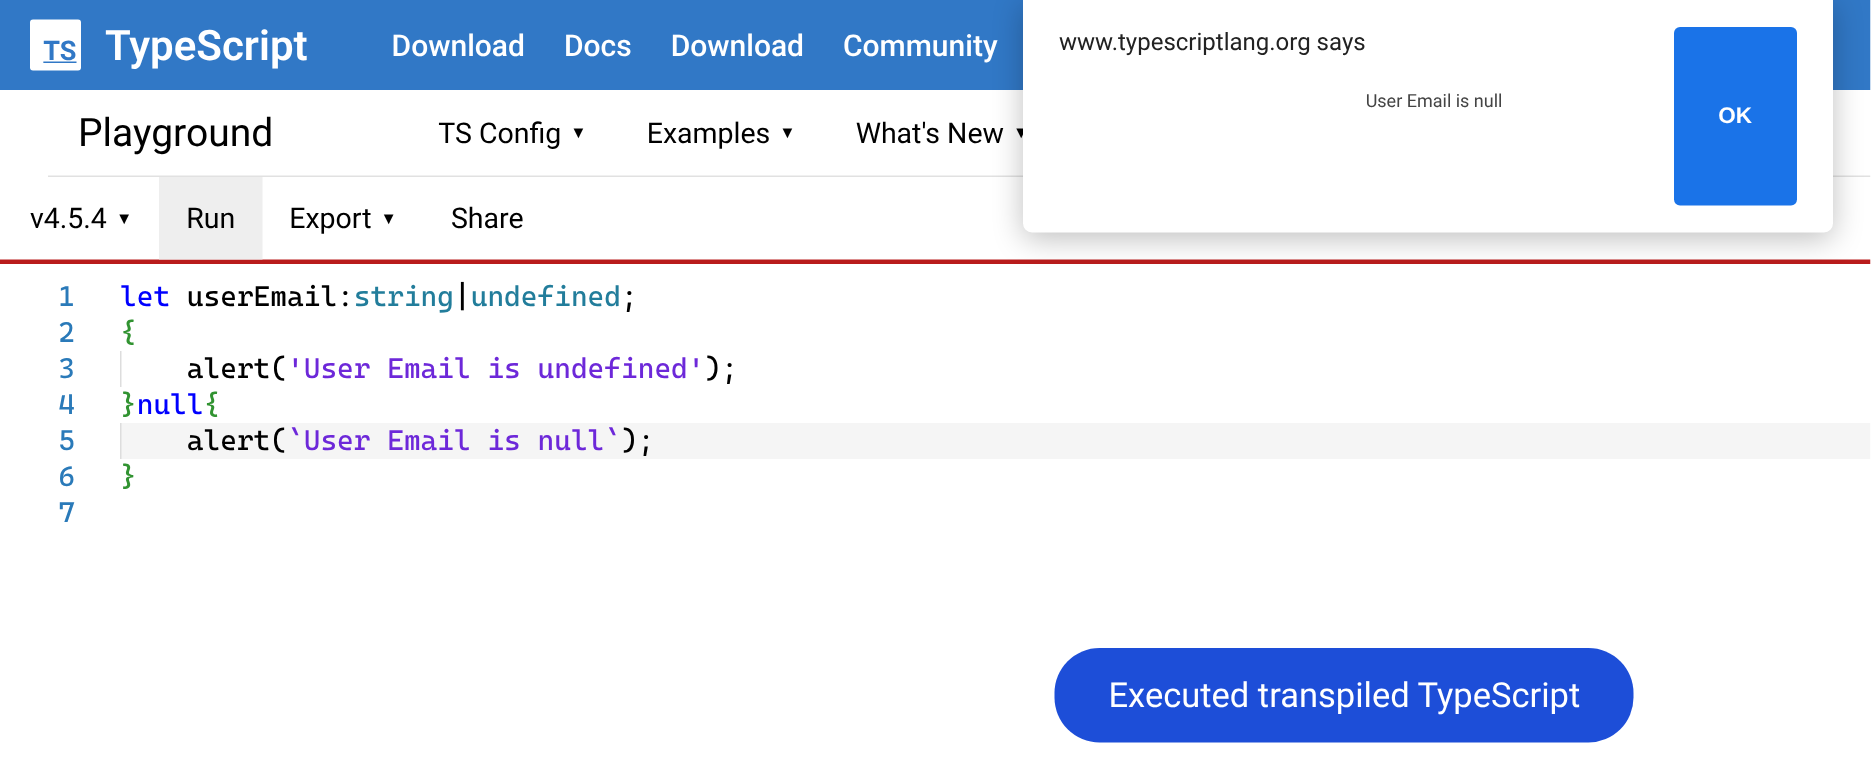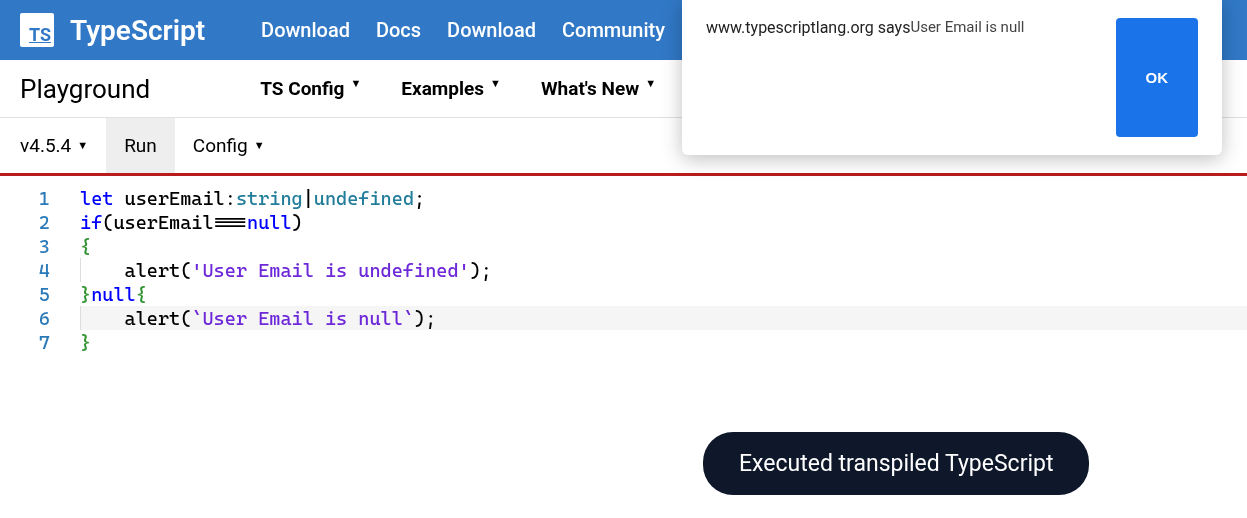--- a/index.html
+++ b/index.html
@@ -54,35 +54,37 @@
       font-weight: 500;
       cursor: pointer;
     }
     
     .subheader {
       height: 58px;
       border-bottom: 1px solid #e1e1e1;
       display: flex;
       align-items: center;
       padding: 0 20px;
+      margin-left: 32px;
     }
     .subheader-title {
       font-size: 26px;
       font-weight: 400;
       margin-right: 110px;
     }
     .subheader-menu {
       display: flex;
       gap: 40px;
     }
     .subheader-item {
       font-size: 19px;
-      font-weight: 700;
-      cursor: pointer;
-      display: flex;
+      font-weight: 400;
+      cursor: pointer;
+      display: flex;
+      align-items: center;
       gap: 6px;
     }
     .caret {
       font-size: 11px;
     }
     
     .toolbar {
       height: 58px;
       display: flex;
       align-items: center;
@@ -163,44 +165,45 @@
       padding: 18px 24px;
       display: flex;
       flex-direction: row;
     }
     .alert-origin {
       font-size: 16px;
       color: #222;
       margin-bottom: 14px;
     }
     .alert-message {
-      font-size: 15px;
+      font-size: 12px;
       color: #444;
       flex: 1;
+      margin-top: 42px;
     }
     .alert-actions {
       display: flex;
       justify-content: flex-start;
     }
     .alert-ok {
       background: #1a73e8;
       color: #fff;
       border: none;
       border-radius: 4px;
       padding: 9px 30px;
       font-size: 15px;
       font-weight: 600;
       cursor: pointer;
     }
     
     .toast {
       position: absolute;
       left: 703px;
       top: 432px;
-      background: #0f172a;
+      background: #1d4ed8;
       color: #fff;
       font-size: 23px;
       padding: 18px 36px;
       border-radius: 30px;
     }
   </style>
 </head>
 <body>
 
 <div class="navbar">
@@ -232,38 +235,38 @@
   </div>
 </div>
 
 <div class="toolbar">
   <div class="toolbar-item version">
     <span>v4.5.4</span>
     <span class="caret">▼</span>
   </div>
   <div class="toolbar-item run">Run</div>
   <div class="toolbar-item">
-    <span>Config</span>
+    <span>Export</span>
     <span class="caret">▼</span>
   </div>
+  <div class="toolbar-item">Share</div>
 </div>
 
 <div class="editor">
   <div class="gutter">
     <div>1</div>
     <div>2</div>
     <div>3</div>
     <div>4</div>
     <div>5</div>
     <div>6</div>
     <div>7</div>
   </div>
   <div class="code" id="code-content">
       <div class="code-line"><span class="tok-keyword">let </span><span class="tok-ident">userEmail</span><span class="tok-op">:</span><span class="tok-type">string</span><span class="tok-op">|</span><span class="tok-type">undefined</span><span class="tok-op">;</span></div>
-      <div class="code-line"><span class="tok-keyword">if</span><span class="tok-op">(</span><span class="tok-ident">userEmail</span><span class="tok-op">===</span><span class="tok-null">null</span><span class="tok-op">)</span></div>
       <div class="code-line"><span class="tok-brace">{</span></div>
       <div class="code-line"><span class="indent-guide"></span><span>    </span><span class="tok-func">alert</span><span class="tok-op">(</span><span class="tok-string">'User Email is undefined'</span><span class="tok-op">)</span><span class="tok-op">;</span></div>
       <div class="code-line"><span class="tok-brace">}</span><span class="tok-keyword">null</span><span class="tok-brace">{</span></div>
       <div class="code-line current"><span class="indent-guide"></span><span>    </span><span class="tok-func">alert</span><span class="tok-op">(</span><span class="tok-string">`User Email is null`</span><span class="tok-op">)</span><span class="tok-op">;</span></div>
       <div class="code-line"><span class="tok-brace">}</span></div>
     </div>
 </div>
 
 <div class="alert-dialog">
   <div class="alert-origin">www.typescriptlang.org says</div>

